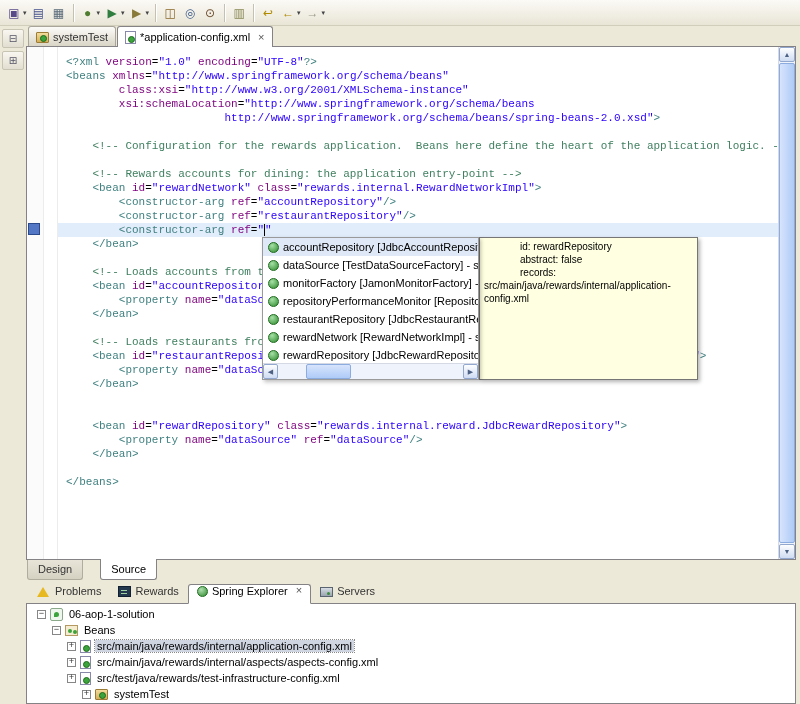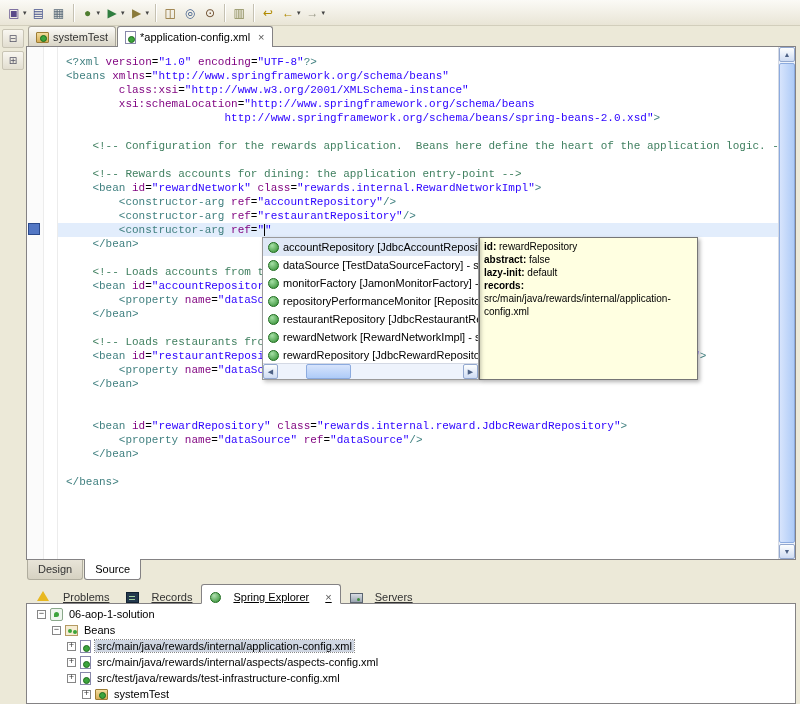--- a/index.html
+++ b/index.html
@@ -62,33 +62,33 @@
           background:linear-gradient(#fdfefe,#cfdcf3);border:1px solid #93a8cf;box-sizing:border-box;border-radius:2px;}
   .xp-track{flex:1;position:relative;}
   .xp-thumb{position:absolute;left:28px;top:0;width:45px;height:15px;border-radius:2px;
             background:linear-gradient(#d7e4fc,#aecbf7);border:1px solid #8cabdf;box-sizing:border-box;}
 
   
   #tooltip{position:absolute;left:479px;top:237px;width:219px;height:143px;box-sizing:border-box;overflow:hidden;
            background:#ffffe1;border:1px solid #767676;z-index:19;padding:2px 4px;
            font-size:10px;line-height:13px;box-shadow:2px 2px 4px rgba(0,0,0,.3);}
   .tt-line{overflow-wrap:break-word;}
-  .tt-line b{font-weight:bold;}
+  .tt-line b{font-weight:normal;margin-left:36px;}
 
   
   #footer-tabs{position:absolute;left:26px;top:560px;width:770px;height:24px;display:flex;align-items:flex-start;padding-left:1px;box-sizing:border-box;}
-  .ftab{padding:3px 10px 4px 10px;margin-right:1px;color:#333;
+  .ftab{padding:3px 10px 4px 10px;margin-right:17px;color:#333;
         background:linear-gradient(#e8e4d8,#d6d2c2);border:1px solid #b0ad9e;border-top:none;border-radius:0 0 3px 3px;}
   .ftab.active{background:#fff;border-color:#848284;color:#000;margin-top:-1px;padding-top:4px;z-index:2;position:relative;}
 
   
   #bottom-panel{position:absolute;left:26px;top:584px;width:770px;height:120px;box-sizing:border-box;}
   #bp-tabs{height:19px;display:flex;align-items:flex-end;padding-left:2px;}
-  .bptab{height:18px;display:flex;align-items:flex-end;gap:12px;padding:0 8px;margin-right:1px;color:#333;white-space:nowrap;
-         border-radius:3px 3px 0 0;text-decoration:underline;}
+  .bptab{height:18px;display:flex;align-items:flex-start;gap:4px;padding:0 8px;margin-right:1px;color:#333;white-space:nowrap;
+         border-radius:3px 3px 0 0;}
   .bptab.active{background:#fff;border:1px solid #848284;border-bottom:1px solid #fff;color:#000;margin-bottom:-1px;z-index:2;position:relative;}
   #bp-content{position:absolute;left:0;right:0;top:19px;bottom:0;background:#fff;border:1px solid #848284;overflow:hidden;padding-top:2px;box-sizing:border-box;}
   .trow{height:16px;display:flex;align-items:center;gap:4px;white-space:nowrap;}
   .trow.sel .tlabel{background:#cfd6e2;outline:1px dotted #8a8a8a;}
   .tlabel{padding:0 2px;}
   .expander{width:9px;height:9px;flex:none;box-sizing:border-box;border:1px solid #868686;background:#fff;
             font-size:9px;line-height:7px;text-align:center;font-family:"Liberation Mono",monospace;color:#333;}
 
   
   .ic{display:inline-block;position:relative;width:15px;height:14px;flex:none;}
@@ -269,38 +269,37 @@
     <div class="xp-track">
       <div class="xp-thumb"></div>
     </div>
     <div class="xp-btn">▶</div>
   </div>
 </div>
 
 <div id="tooltip">
     <div class="tt-line"><b>id:</b><span> rewardRepository</span></div>
     <div class="tt-line"><b>abstract:</b><span> false</span></div>
-    <div class="tt-line"><b>lazy-init:</b><span> default</span></div>
     <div class="tt-line"><b>records:</b><span> src/main/java/rewards/internal/application-config.xml</span></div>
   </div>
 
 <div id="footer-tabs">
     <div class="ftab">Design</div>
     <div class="ftab active">Source</div>
   </div>
 
 <div id="bottom-panel">
   <div id="bp-tabs">
       <div class="bptab">
         <span class="ic problems-icon"></span>
         <span class="bptab-label">Problems</span>
       </div>
       <div class="bptab">
         <span class="ic console-icon"></span>
-        <span class="bptab-label">Records</span>
+        <span class="bptab-label">Rewards</span>
       </div>
       <div class="bptab active">
         <span class="ic spring-icon"></span>
         <span class="bptab-label">Spring Explorer</span>
         <span class="tab-close">×</span>
       </div>
       <div class="bptab">
         <span class="ic servers-icon"></span>
         <span class="bptab-label">Servers</span>
       </div>

